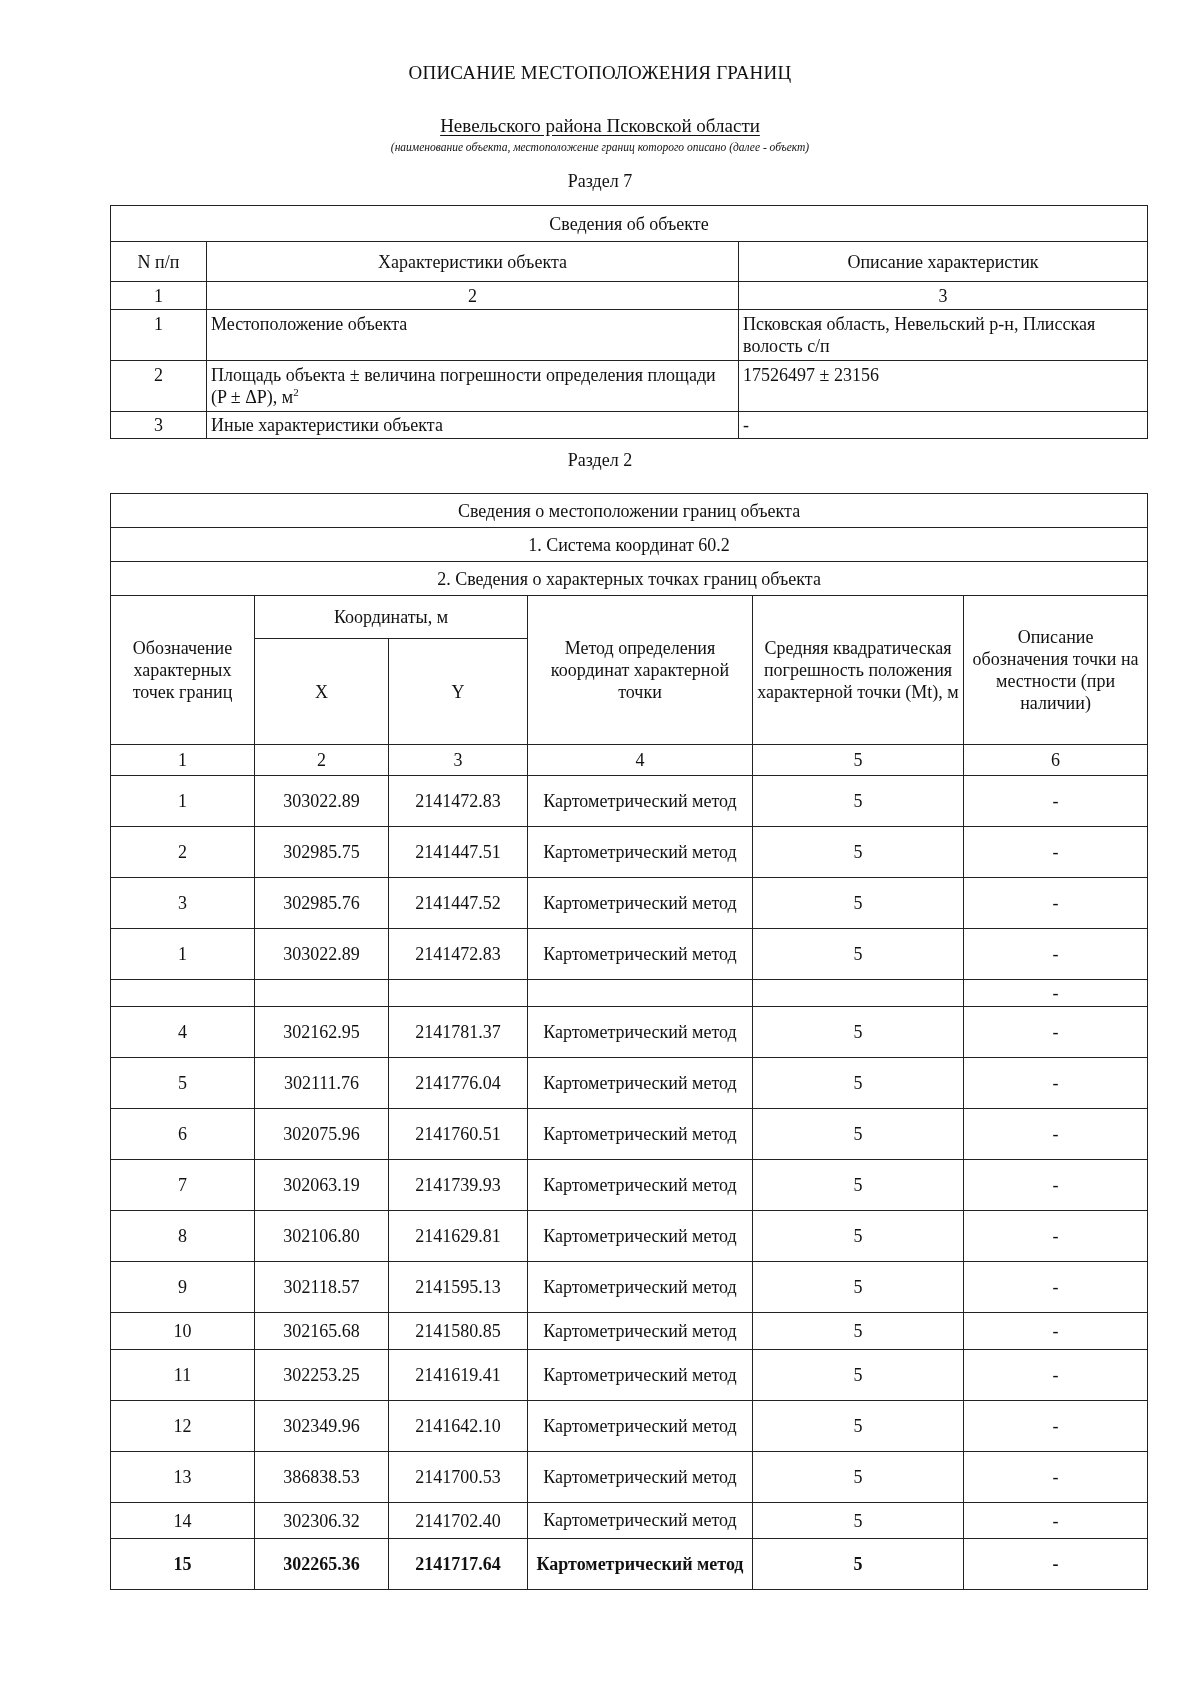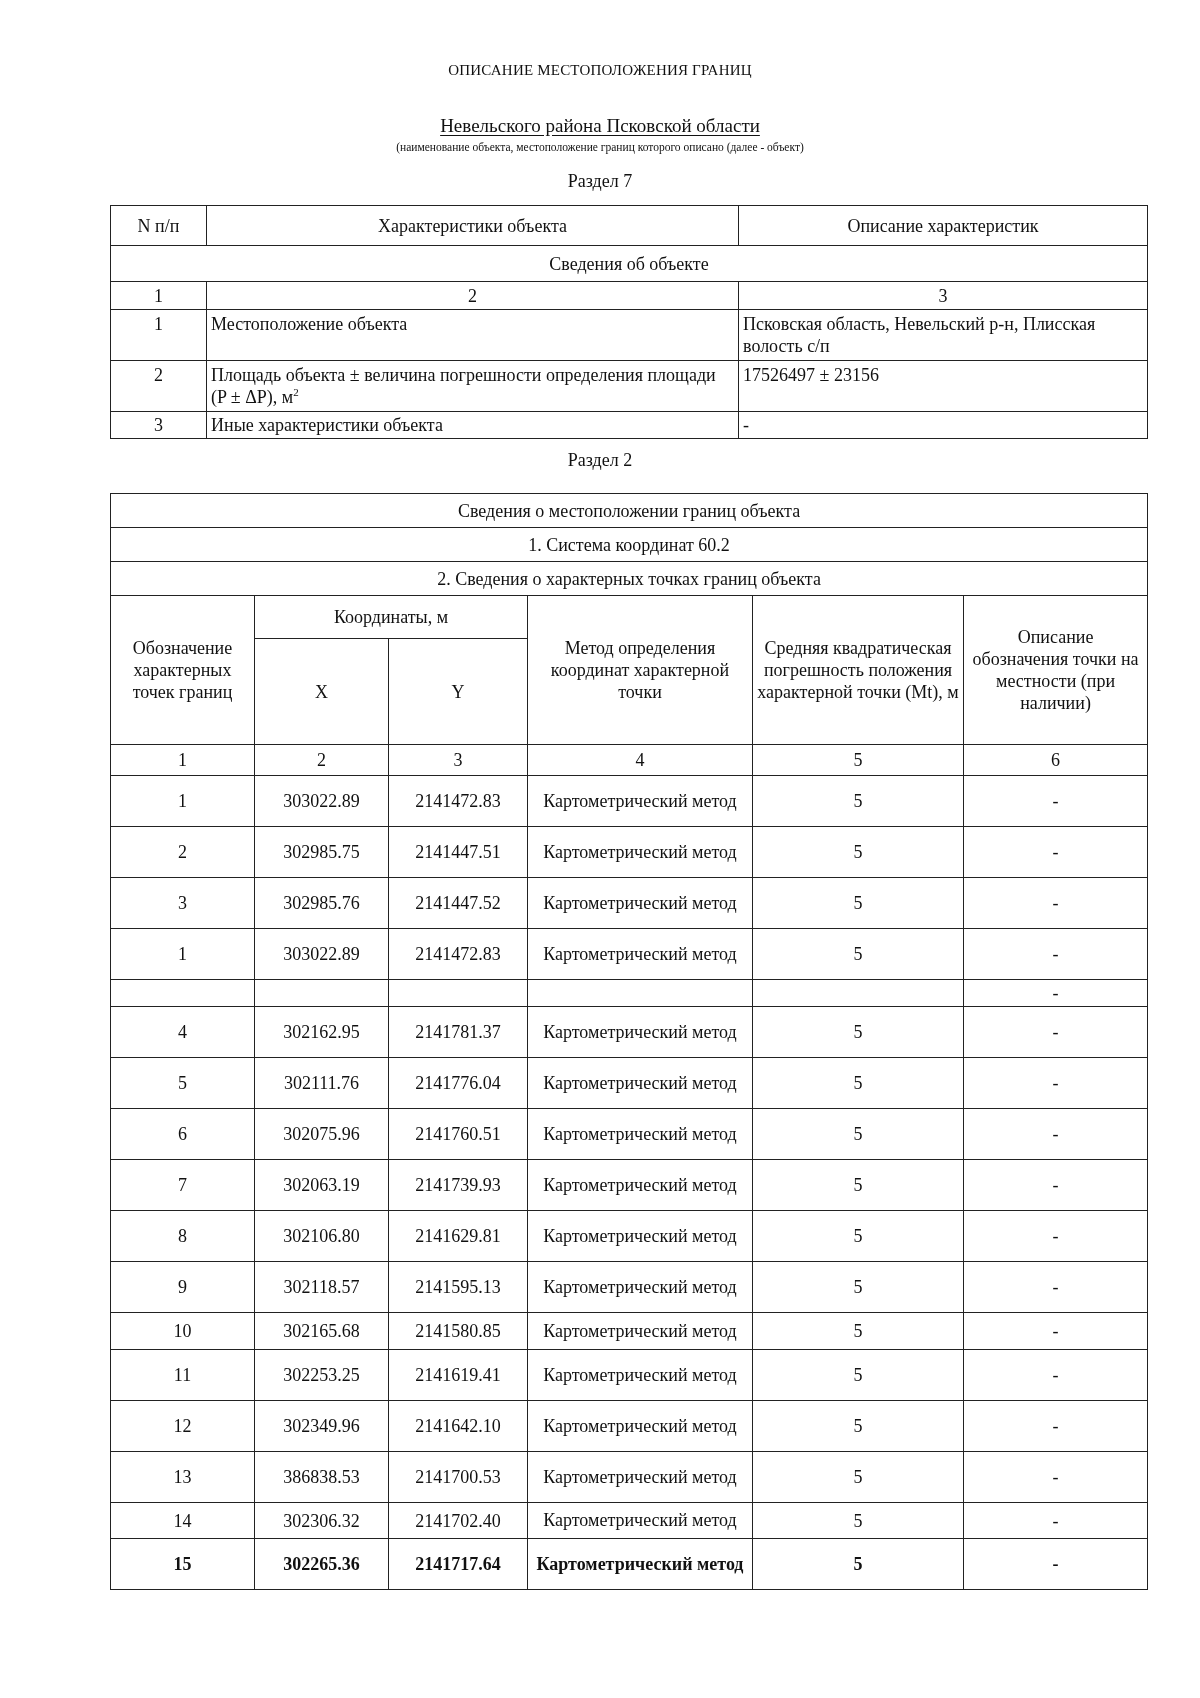--- a/index.html
+++ b/index.html
@@ -1,21 +1,21 @@
 <!DOCTYPE html>
 <html><head>
 <meta charset="utf-8">
 <style>
   html, body { margin: 0; padding: 0; background: #ffffff; }
   body { width: 1200px; height: 1698px; position: relative; font-family: "Liberation Serif", "DejaVu Serif", serif; color: #111; }
   .page { position: absolute; left: 0; top: 0; width: 1200px; }
-  .title { position: absolute; left: 0; width: 1200px; text-align: center; font-size: 15px; top: 62px; letter-spacing: 0.2px; }
+  .title { position: absolute; left: 0; width: 1200px; text-align: center; font-size: 19px; top: 62px; letter-spacing: 0.2px; }
   .subtitle { position: absolute; left: 0; width: 1200px; text-align: center; font-size: 19px; line-height: 24px; top: 90px; }
   .subtitle span { text-decoration: underline; text-underline-offset: 3px; }
-  .caption { position: absolute; left: 0; width: 1200px; text-align: center; font-size: 11.5px; top: 141px; }
+  .caption { position: absolute; left: 0; width: 1200px; text-align: center; font-size: 11.5px; top: 141px; font-style: italic; }
   .section-label { position: absolute; left: 0; width: 1200px; text-align: center; font-size: 18px; }
   table { border-collapse: collapse; position: absolute; table-layout: fixed; }
   td { border: 1.3px solid #222; font-size: 18px; padding: 0 4px; vertical-align: middle; line-height: 22px; }
   .c { text-align: center; }
   .l { text-align: left; vertical-align: top; padding-top: 3px; }
   #t1 { left: 110px; top: 205px; width: 1037px; }
   #t2 { left: 110px; top: 493px; width: 1037px; }
   .method { line-height: 21px; }
   sup { font-size: 11px; vertical-align: super; line-height: 0; }
 </style>
@@ -32,27 +32,27 @@
 
   <div class="section-label" style="top:171px;">Раздел 7</div>
 
   <table id="t1">
     <colgroup>
         <col style="width:96px">
         <col style="width:532px">
         <col style="width:409px">
       </colgroup>
     <tbody>
-        <tr style="height:40px">
+        <tr style="height:36px">
+      <td class="c" colspan="3">Сведения об объекте</td>
+    </tr>
+    <tr style="height:40px">
       <td class="c">N п/п</td>
       <td class="c">Характеристики объекта</td>
       <td class="c">Описание характеристик</td>
-    </tr>
-    <tr style="height:36px">
-      <td class="c" colspan="3">Сведения об объекте</td>
     </tr>
     <tr style="height:28px">
       <td class="c">1</td>
       <td class="c">2</td>
       <td class="c">3</td>
     </tr>
     <tr style="height:51px">
       <td class="c" style="vertical-align:top;padding-top:3px">1</td>
       <td class="l">Местоположение объекта</td>
       <td class="l">Псковская область, Невельский р-н, Плисская волость с/п</td>

